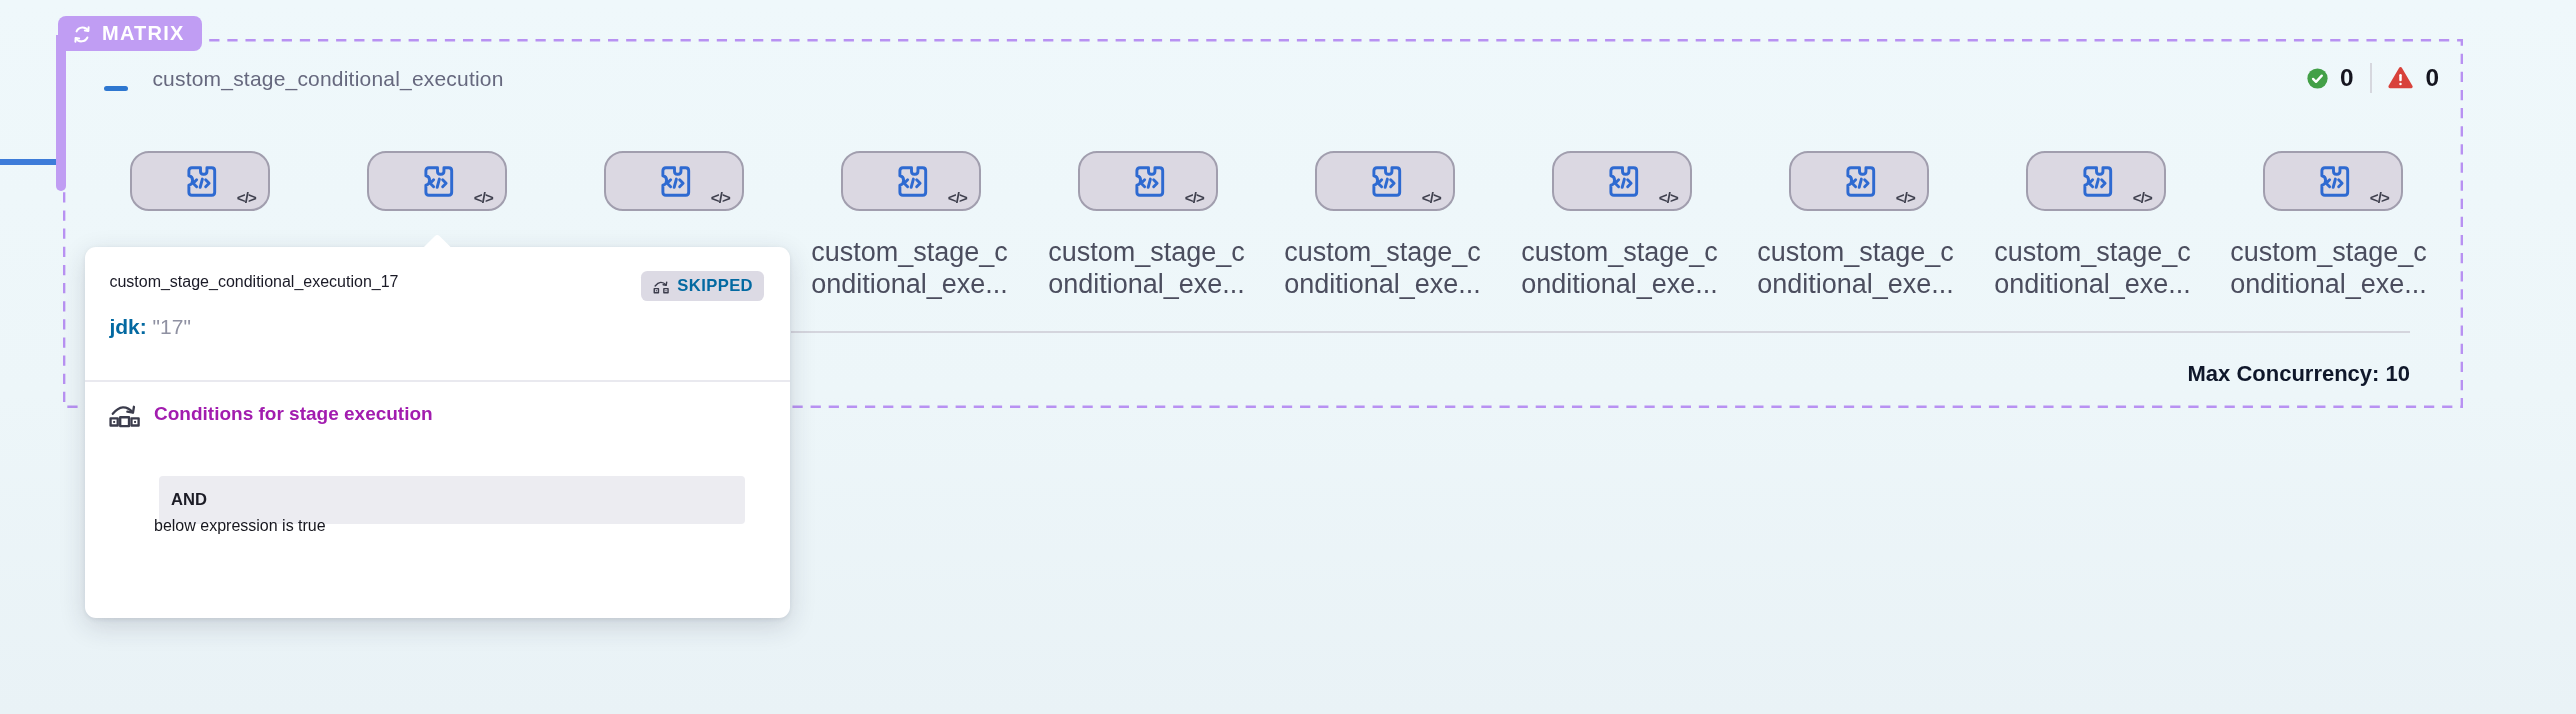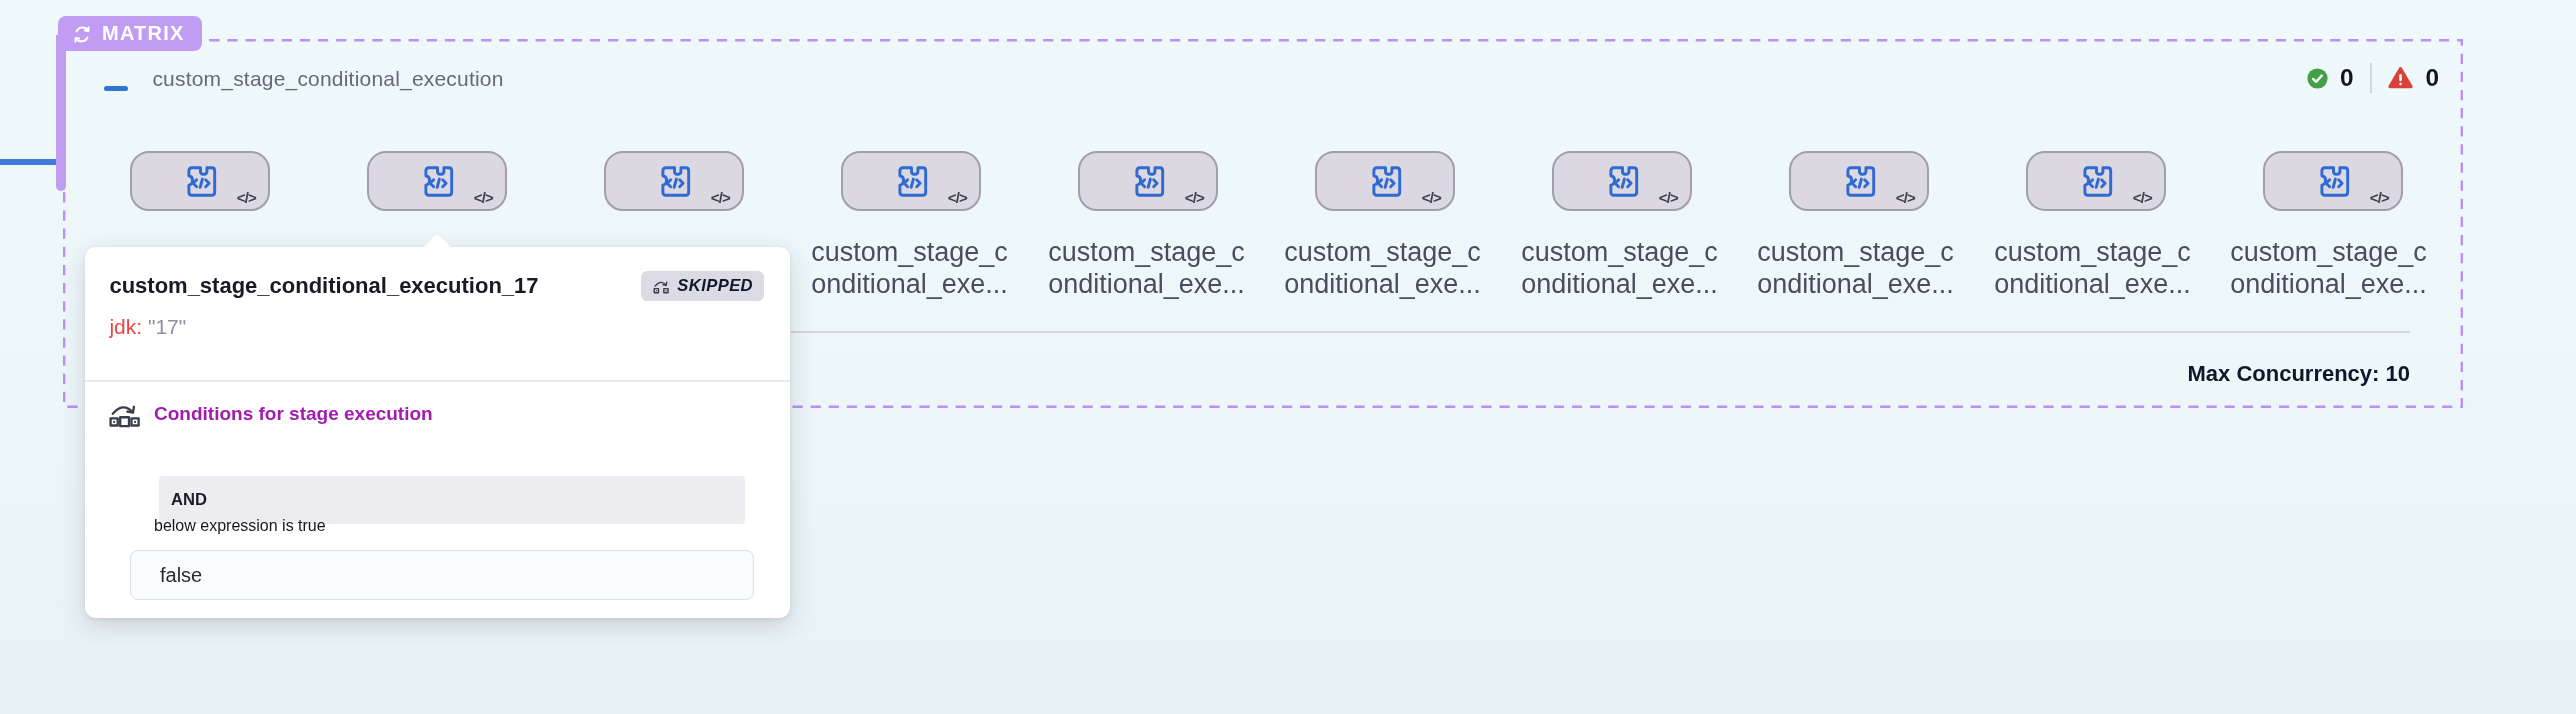--- a/index.html
+++ b/index.html
@@ -49,28 +49,28 @@
   .max-concurrency { position:absolute; right:53px; top:322px; font-size:22px; font-weight:bold; color:#0f172a; }
 
   
   .stage-card {
     position:absolute; left:85px; top:247px; width:705px; height:371px;
     background:#ffffff; border-radius:11px;
     box-shadow:0 8px 27px rgba(35,36,60,.16), 0 1.6px 4.7px rgba(35,36,60,.08);
     z-index:10;
   }
   .card-caret { position:absolute; left:342px; top:-8.7px; width:20.5px; height:20.5px; background:#ffffff; transform:rotate(45deg); border-radius:3.2px; }
-  .card-title { position:absolute; left:24.4px; top:26px; font-size:22px; font-weight:bold; color:#1a1a26; }
+  .card-title { position:absolute; left:24.4px; top:26px; font-size:16px; font-weight:normal; color:#1a1a26; }
   .status-badge {
     position:absolute; right:26px; top:24.4px; height:30px;
     background:#dcdae4; border-radius:6.3px; display:flex; align-items:center; gap:7px; padding:0 11px;
   }
-  .status-badge span { font-size:16.6px; font-weight:bold; color:#0f172a; letter-spacing:0.4px;font-style:italic; }
+  .status-badge span { font-size:16.6px; font-weight:bold; color:#0369a1; letter-spacing:0.4px; }
   .var-line { position:absolute; left:24.4px; top:68px; font-size:21px; }
-  .var-line .var-key { font-weight:normal; color:#ef4444; }
+  .var-line .var-key { font-weight:bold; color:#0369a1; }
   .var-line .var-val { color:#8f91a2; }
   .card-divider { position:absolute; left:0; right:0; top:133px; height:1.6px; background:#e9e9ef; }
   .cond-icon { position:absolute; left:22px; top:151px; }
   .cond-heading { position:absolute; left:69px; top:156px; font-size:19px; font-weight:bold; color:#a21caf; }
   .cond-desc { position:absolute; left:69px; top:196px; font-size:16px; color:#17171f; }
   .and-bar {
     position:absolute; left:74px; top:229px; width:586px; height:48px;
     background:#ececf1; border-radius:4px; display:flex; align-items:center; padding-left:12px;
     font-size:16.6px; font-weight:bold; color:#1c1c26;
   }
@@ -305,15 +305,14 @@
       <rect x="2.6" y="14.8" width="5.2" height="5.2"></rect>
       <rect x="9.6" y="14" width="6.4" height="6.4"></rect>
       <rect x="17.8" y="14.8" width="5.2" height="5.2"></rect>
     </g>
     <rect x="4.5" y="16.7" width="1.4" height="1.4" fill="#3b3c4c"></rect>
     <rect x="19.7" y="16.7" width="1.4" height="1.4" fill="#3b3c4c"></rect>
   </svg>
   <div class="cond-heading">Conditions for stage execution</div>
   <div class="and-bar">AND</div>
   <div class="cond-subtext">below expression is true</div>
-  <div class="expr-box">false</div>
 </div>
 
 
 </body></html>

